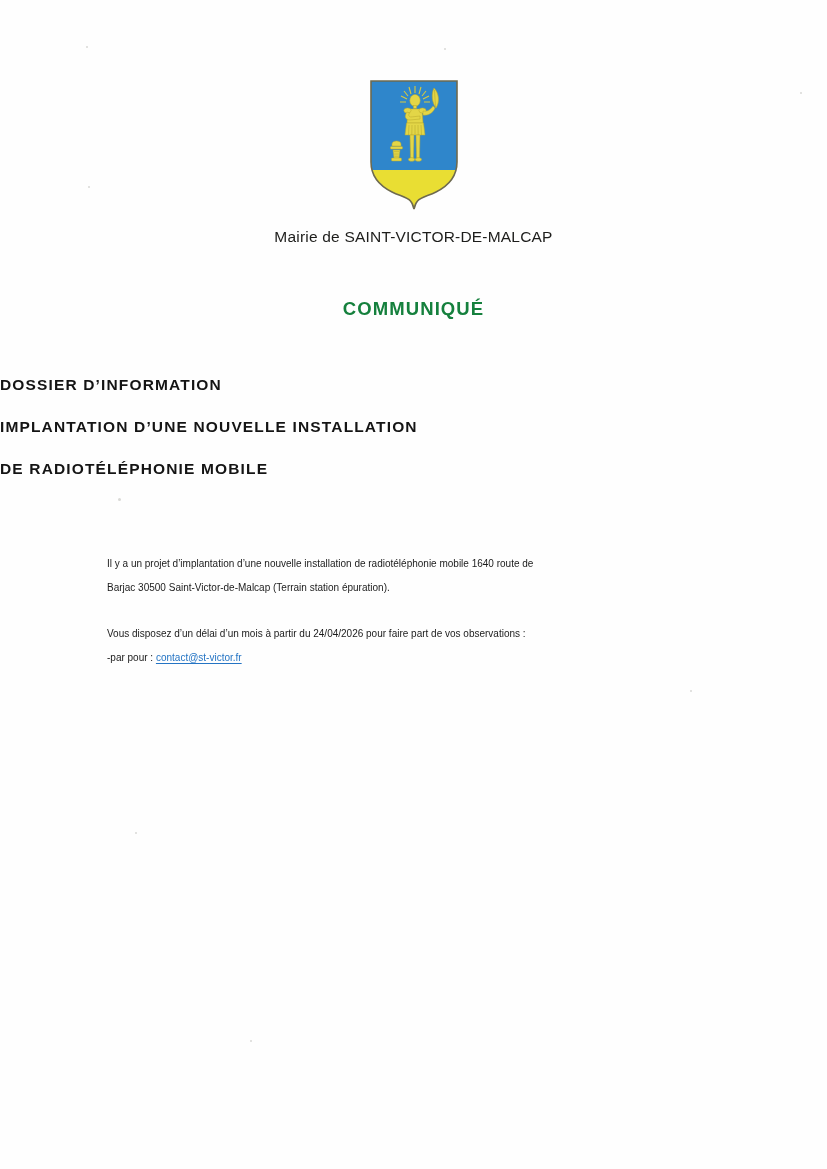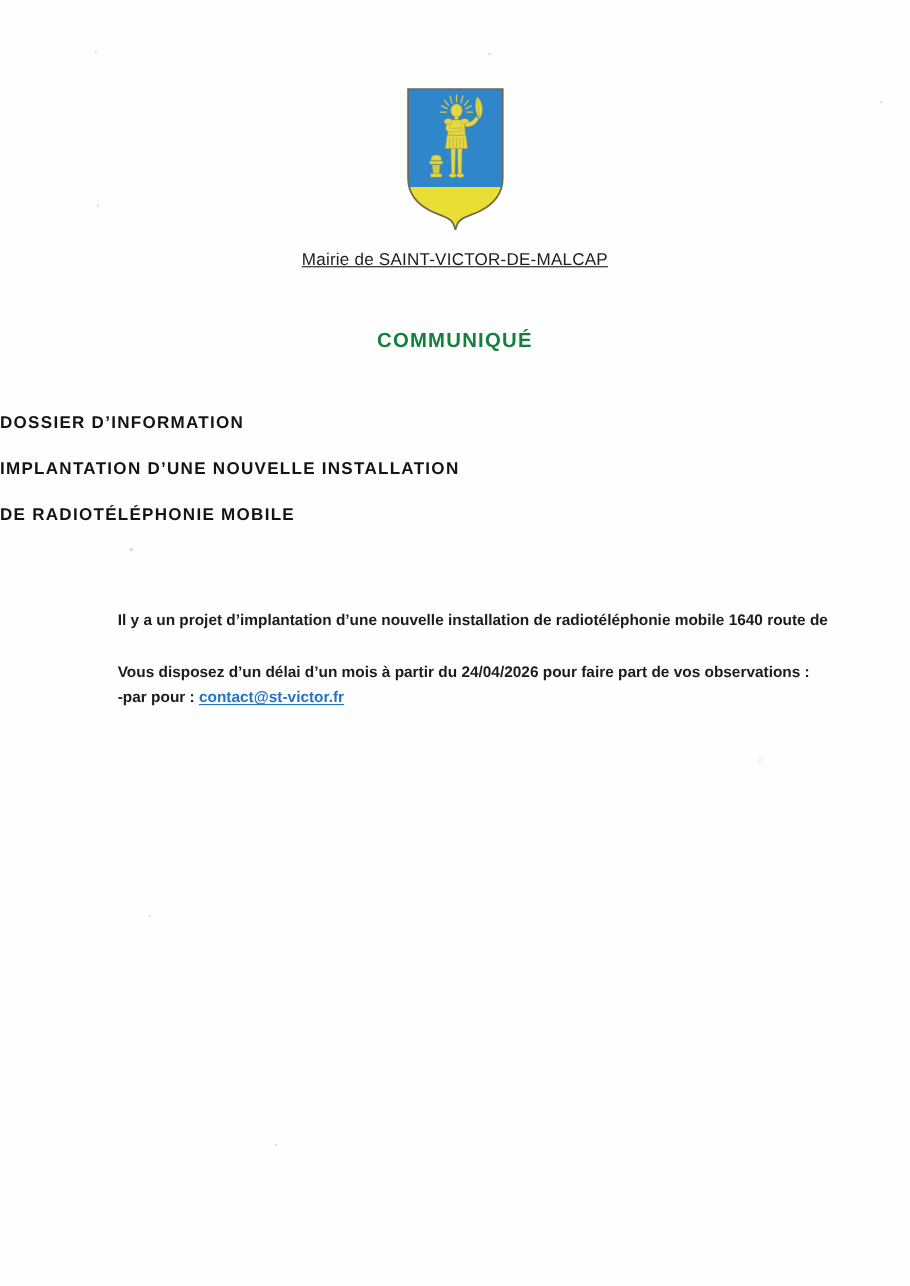--- a/index.html
+++ b/index.html
@@ -46,21 +46,20 @@
   
   .mairie-line {
     position: absolute;
     left: 0;
     right: 0;
     top: 228px;
     text-align: center;
     font-size: 15.5px;
     letter-spacing: 0.2px;
     color: #1d1d1b;
-    text-decoration: underline;
   }
 
   
   .communique {
     position: absolute;
     left: 0;
     right: 0;
     top: 298px;
     text-align: center;
     font-size: 18.5px;
@@ -86,24 +85,23 @@
     line-height: 1.15;
   }
   .subtitle-line:last-child { margin-bottom: 0; }
 
   
   .body-block {
     position: absolute;
     left: 107px;
     top: 552px;
     width: 660px;
-    font-size: 14px;
+    font-size: 10px;
     line-height: 23.6px;
     color: #1b1b1b;
-    font-weight: bold;
   }
   .para {
     margin: 0 0 23px 0;
   }
   .para:last-child { margin-bottom: 16px; }
   .para .ln { display: block; white-space: pre-wrap; }
 
   a.doclink {
     color: #2474c4;
     text-decoration: underline;
@@ -219,20 +217,21 @@
   <div class="subtitle-block">
     <div class="subtitle-line">DOSSIER D’INFORMATION</div>
     <div class="subtitle-line">IMPLANTATION D’UNE NOUVELLE INSTALLATION</div>
     <div class="subtitle-line">DE RADIOTÉLÉPHONIE MOBILE</div>
   </div>
 
   <div class="body-block">
 
     <p class="para">
       <span class="ln">Il y a un projet d’implantation d’une nouvelle installation de radiotéléphonie mobile 1640 route de</span>
+      <span class="ln">Barjac 30500 Saint-Victor-de-Malcap (Terrain station épuration).</span>
     </p>
 
 
     <p class="para">
       <span class="ln">Vous disposez d’un délai d’un mois à partir du 24/04/2026 pour faire part de vos observations :</span>
       <span class="ln"><span>-par pour : </span><a class="doclink" href="#">contact@st-victor.fr</a></span>
     </p>
 
   </div>
 </div>

